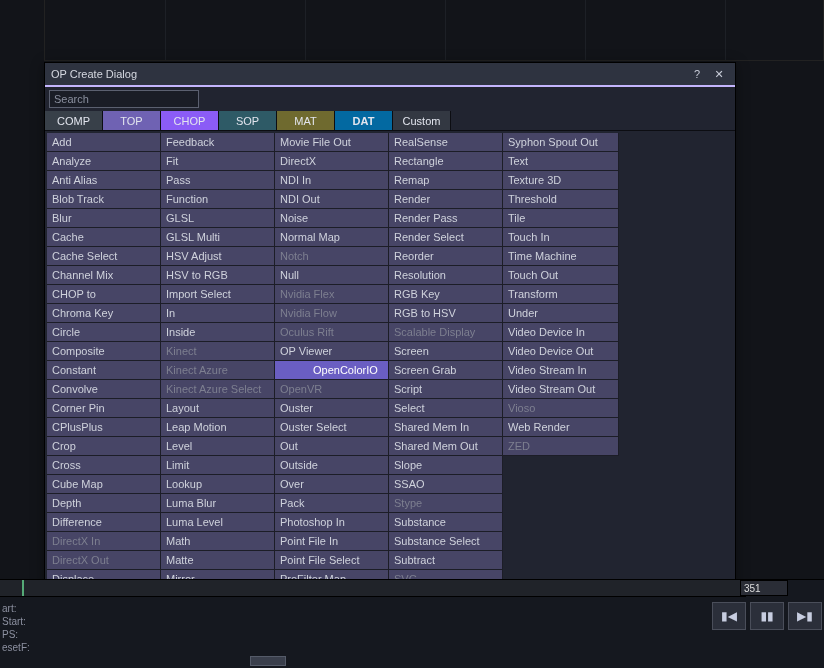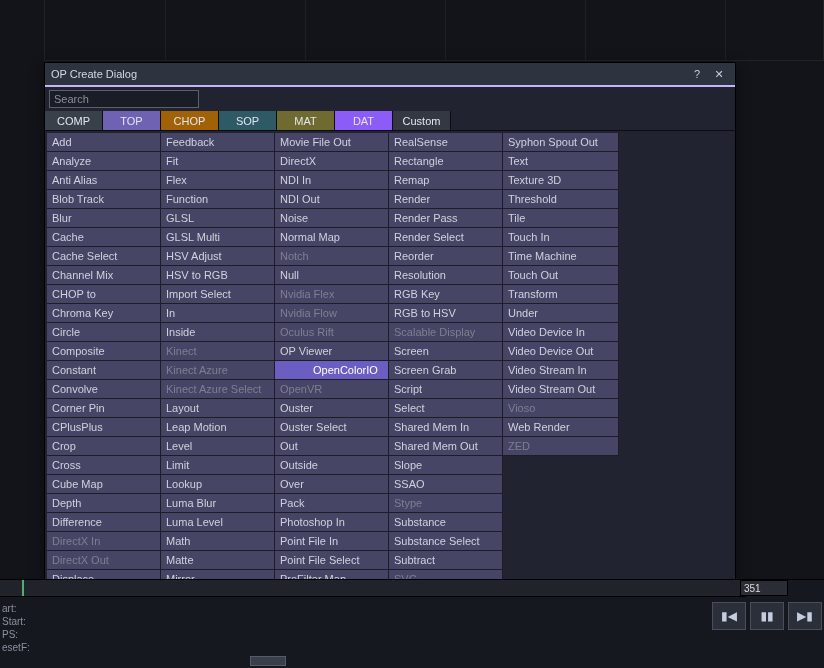--- a/index.html
+++ b/index.html
@@ -10,24 +10,24 @@
   .titlebar{height:22px;background:#2e3340;display:flex;align-items:center;padding:0 6px;border-bottom:2px solid #c4b5fd;}
   .titlebar .title{flex:1;color:#d5d8e0;font-size:11px;}
   .titlebar .btn{width:20px;height:16px;margin-left:2px;display:flex;align-items:center;justify-content:center;color:#c8ccd8;cursor:pointer;}
   .searchrow{padding:3px 4px;}
   .search{width:140px;height:16px;background:#1a1d26;border:1px solid #5b6070;color:#ccc;padding:0 4px;font-size:11px;outline:none;}
   .search::placeholder{color:#8a8f9e;}
   .tabs{display:flex;height:19px;border-bottom:1px solid #0c0d12;}
   .tab{width:57px;height:19px;display:flex;align-items:center;justify-content:center;font-size:11px;color:#e2e5ee;border-right:1px solid #0c0d12;cursor:pointer;}
   .tab.comp{background:#384049;}
   .tab.top {background:#6f62b3;}
-  .tab.chop{background:#a16207;}
+  .tab.chop{background:#8b5cf6;}
   .tab.sop {background:#2e5a66;}
   .tab.mat {background:#6f6a2f;}
-  .tab.dat {background:#8b5cf6;}
+  .tab.dat {background:#0369a1;font-weight:bold;}
   .tab.custom{background:#333842;}
   .grid{display:flex;padding:2px 2px;gap:0;}
   .col{width:114px;}
   .col:last-child{width:116px;}
   .cell{height:18px;line-height:18px;padding:0 5px;color:#cfd2dc;background:#474566;border-bottom:1px solid #1c1d27;border-right:1px solid #1c1d27;font-size:11px;white-space:nowrap;overflow:hidden;cursor:pointer;}
   .cell.dim{color:#7d7f90;}
   .cell.sel{background:#6a5ec2;color:#fff;padding-left:38px;}
   .cell.empty{background:transparent;border:none;cursor:default;}
   
   .bottom{position:absolute;left:0;right:0;bottom:0;height:88px;background:#15181f;border-top:1px solid #000;}
@@ -95,21 +95,21 @@
         <div class="cell">Difference</div>
         <div class="cell dim">DirectX In</div>
         <div class="cell dim">DirectX Out</div>
         <div class="cell">Displace</div>
         <div class="cell">Edge</div>
         <div class="cell">Emboss</div>
       </div>
       <div class="col">
         <div class="cell">Feedback</div>
         <div class="cell">Fit</div>
-        <div class="cell">Flex</div>
+        <div class="cell">Pass</div>
         <div class="cell">Function</div>
         <div class="cell">GLSL</div>
         <div class="cell">GLSL Multi</div>
         <div class="cell">HSV Adjust</div>
         <div class="cell">HSV to RGB</div>
         <div class="cell">Import Select</div>
         <div class="cell">In</div>
         <div class="cell">Inside</div>
         <div class="cell dim">Kinect</div>
         <div class="cell dim">Kinect Azure</div>

